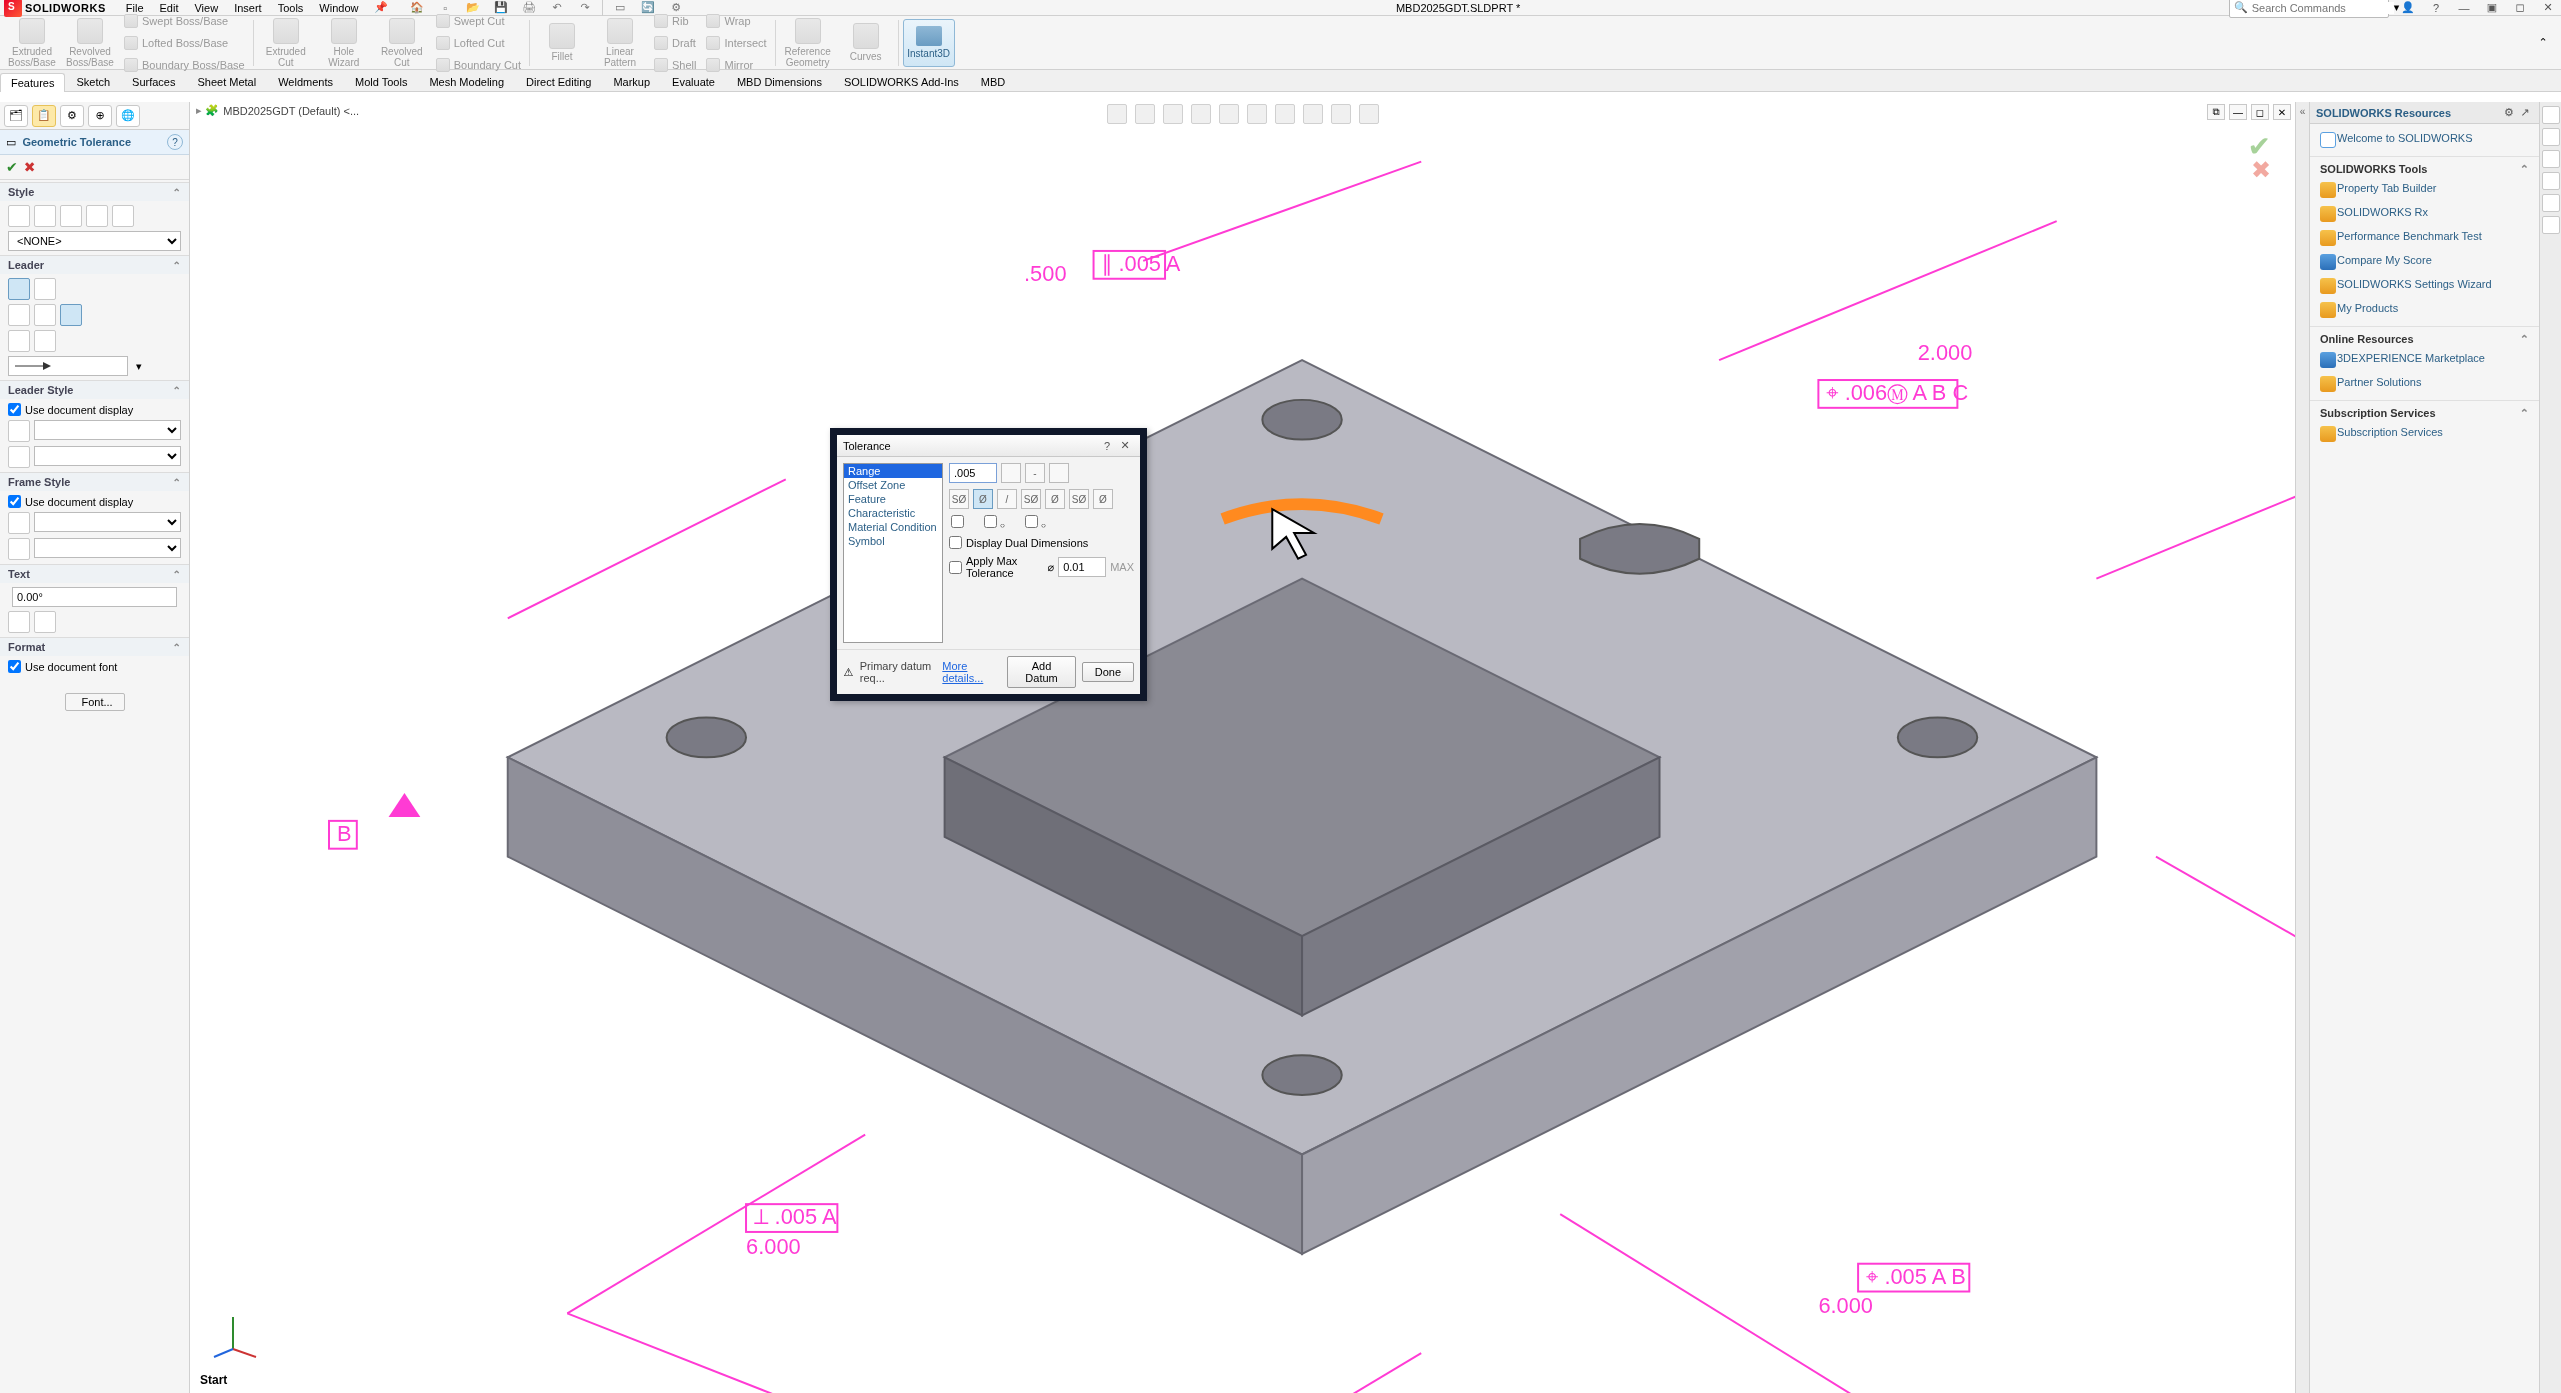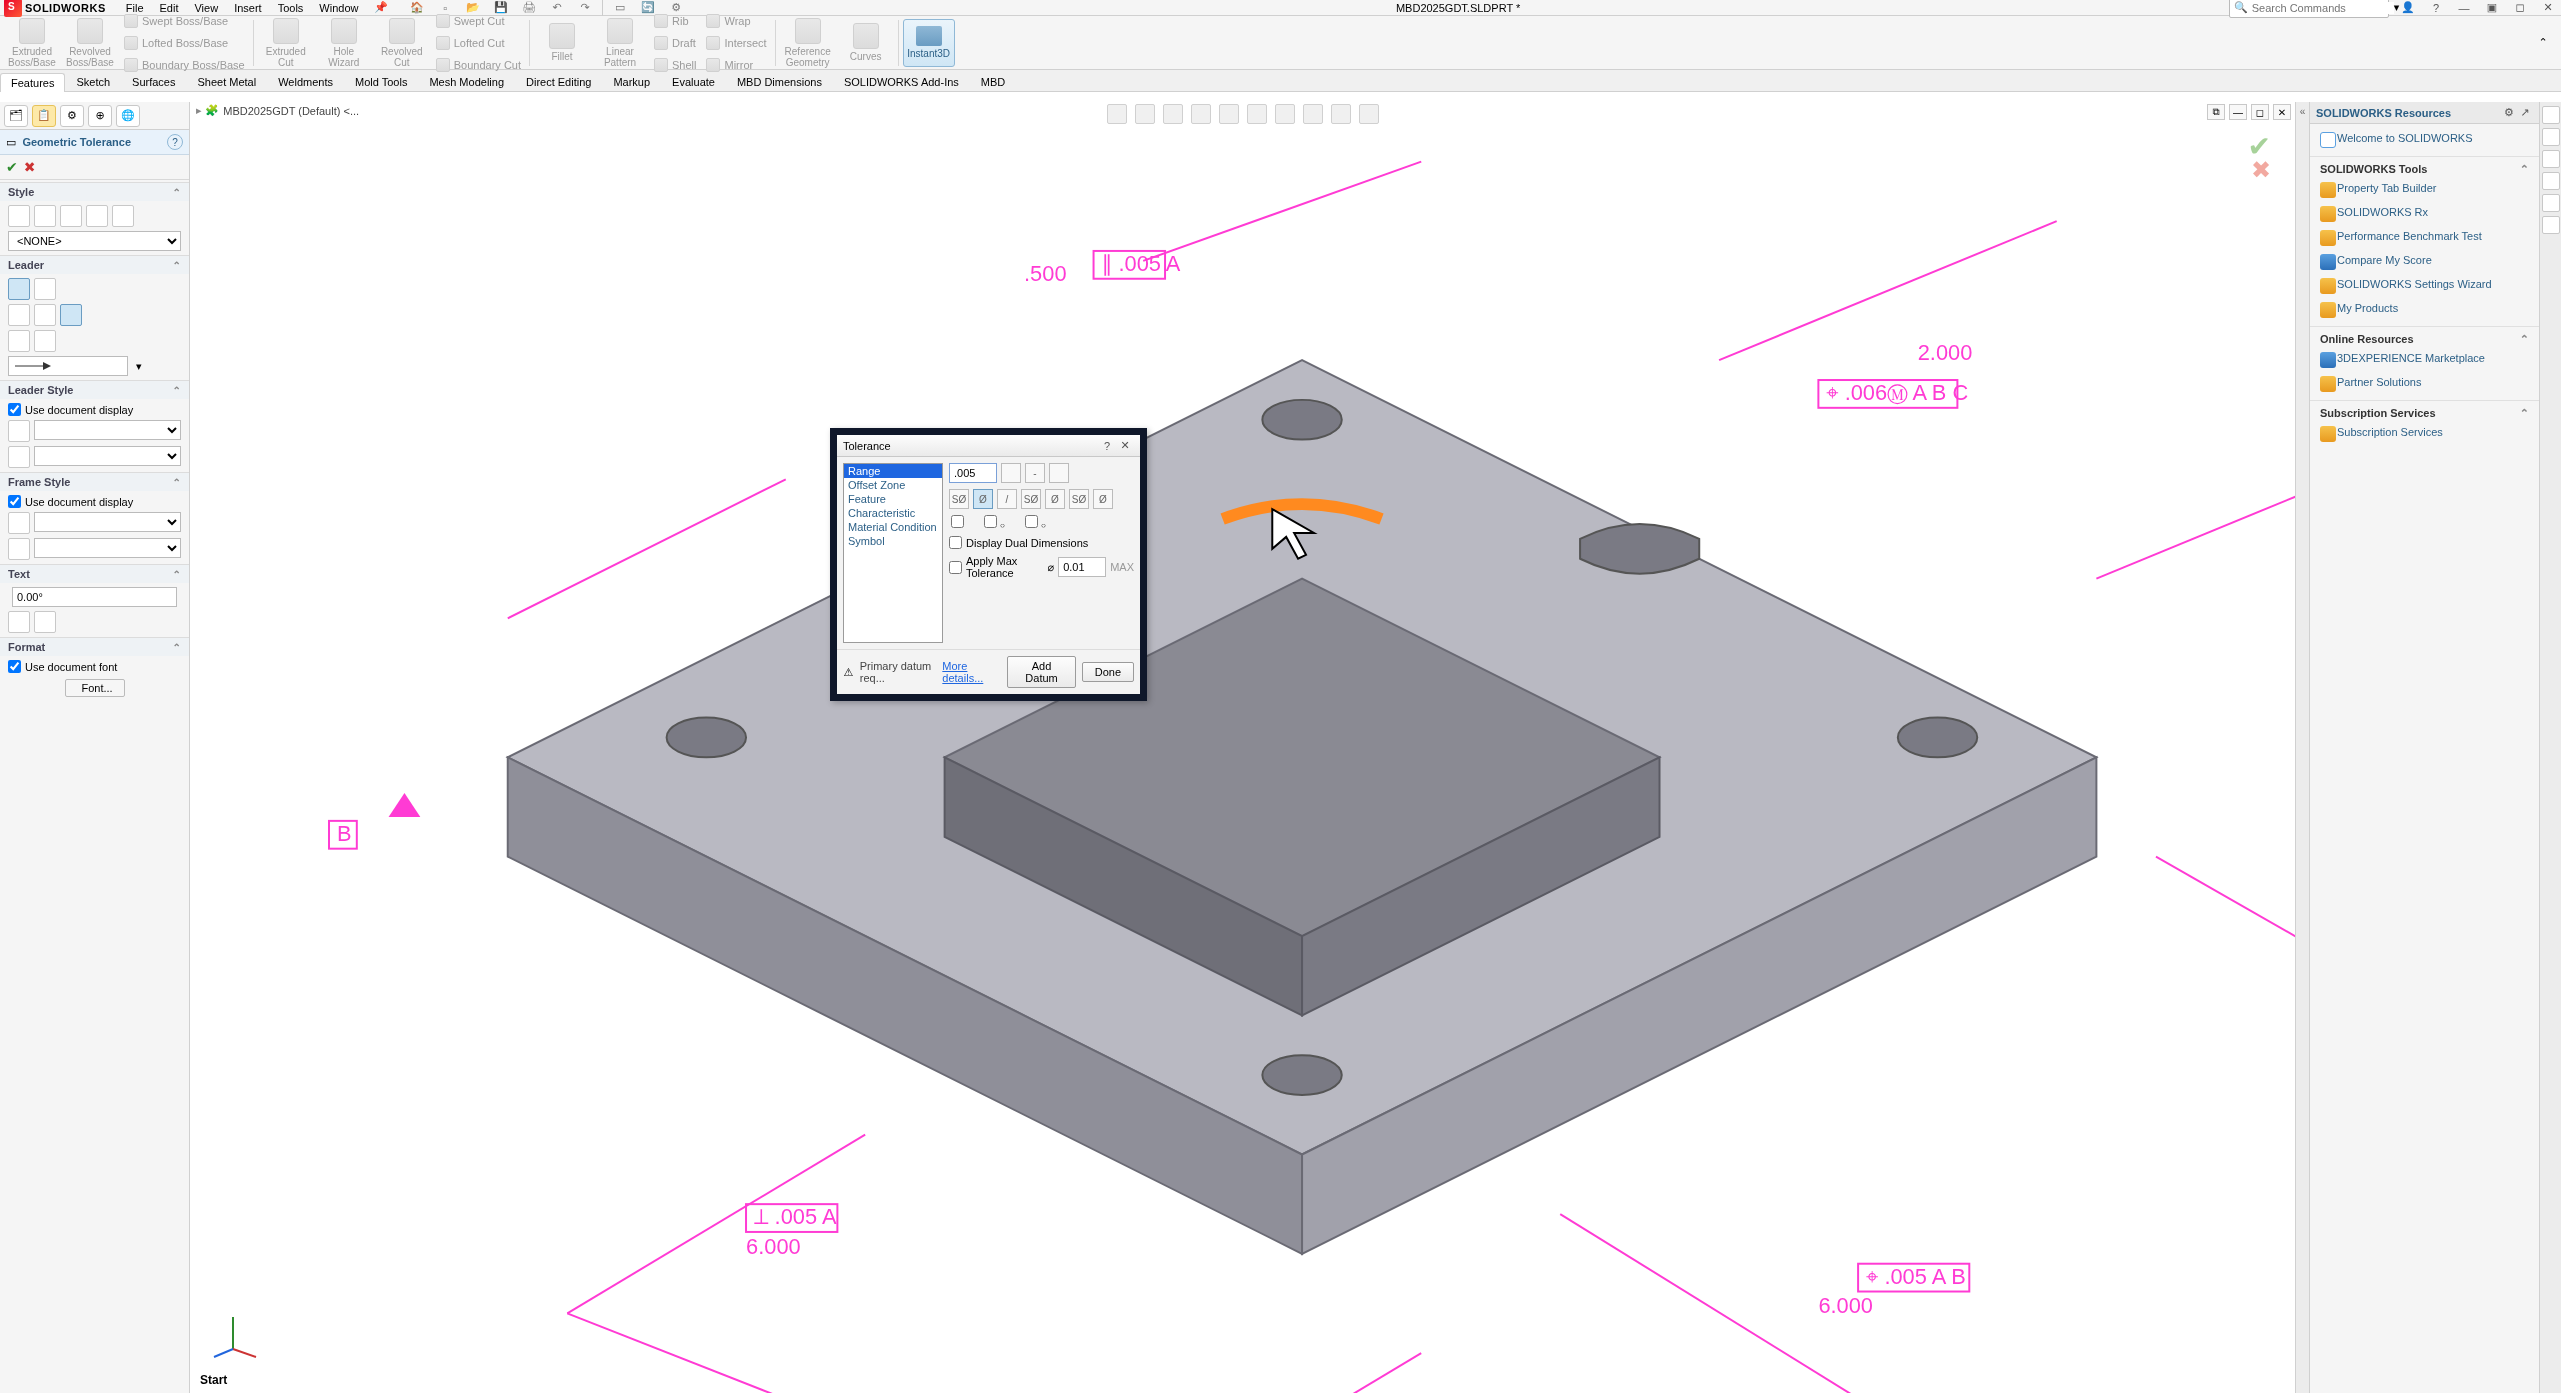--- a/index.html
+++ b/index.html
@@ -62,21 +62,21 @@
 .pm-sec-head .caret{ font-size:10px; color:#888;}
 .pm-sec-body{ padding:4px 8px; display:flex; flex-direction:column; gap:4px;}
 .icon-row{ display:flex; gap:4px; flex-wrap:wrap;}
 .icon-row .ib{ width:22px; height:22px; border:1px solid #c8c8c8; background:#fff; border-radius:2px;}
 .icon-row .ib.sel{ background:#cfe6f5; border-color:#6a9cc2;}
 select.pm-select, input.pm-input{ border:1px solid #bbb; background:#fff; height:20px; padding:0 4px; font-size:11px;}
 .chk{ display:flex; align-items:center; gap:4px;}
 .chk input{ width:13px; height:13px;}
 .arrow-box{ width:120px; height:20px; border:1px solid #bbb; background:#fff; display:flex; align-items:center;}
 .arrow-box svg{ margin-left:4px;}
-.font-btn{ margin:2px auto; padding:2px 16px; border:1px solid #bbb; background:#f6f6f6; border-radius:2px; width:60px; text-align:center;}
+.font-btn{ margin:16px auto; padding:2px 16px; border:1px solid #bbb; background:#f6f6f6; border-radius:2px; width:60px; text-align:center;}
 
 
 .viewport{ flex:1; position:relative; background:#fff; overflow:hidden;}
 .vp-crumb{ position:absolute; top:2px; left:6px; display:flex; align-items:center; gap:4px; font-size:11px; color:#444;}
 .vp-crumb .tri{ color:#888;}
 .vp-toolbar{ position:absolute; top:2px; left:50%; transform:translateX(-50%); display:flex; gap:8px; align-items:center;}
 .vp-toolbar .vb{ width:20px; height:20px; background:#f0f0f0; border:1px solid #d0d0d0; border-radius:2px;}
 .vp-windowbtns{ position:absolute; top:2px; right:4px; display:flex; gap:4px;}
 .vp-windowbtns .wb{ width:18px; height:16px; border:1px solid #c8c8c8; background:#f8f8f8; display:flex; align-items:center; justify-content:center; font-size:10px;}
 .triad{ position:absolute; left:18px; bottom:34px;}

